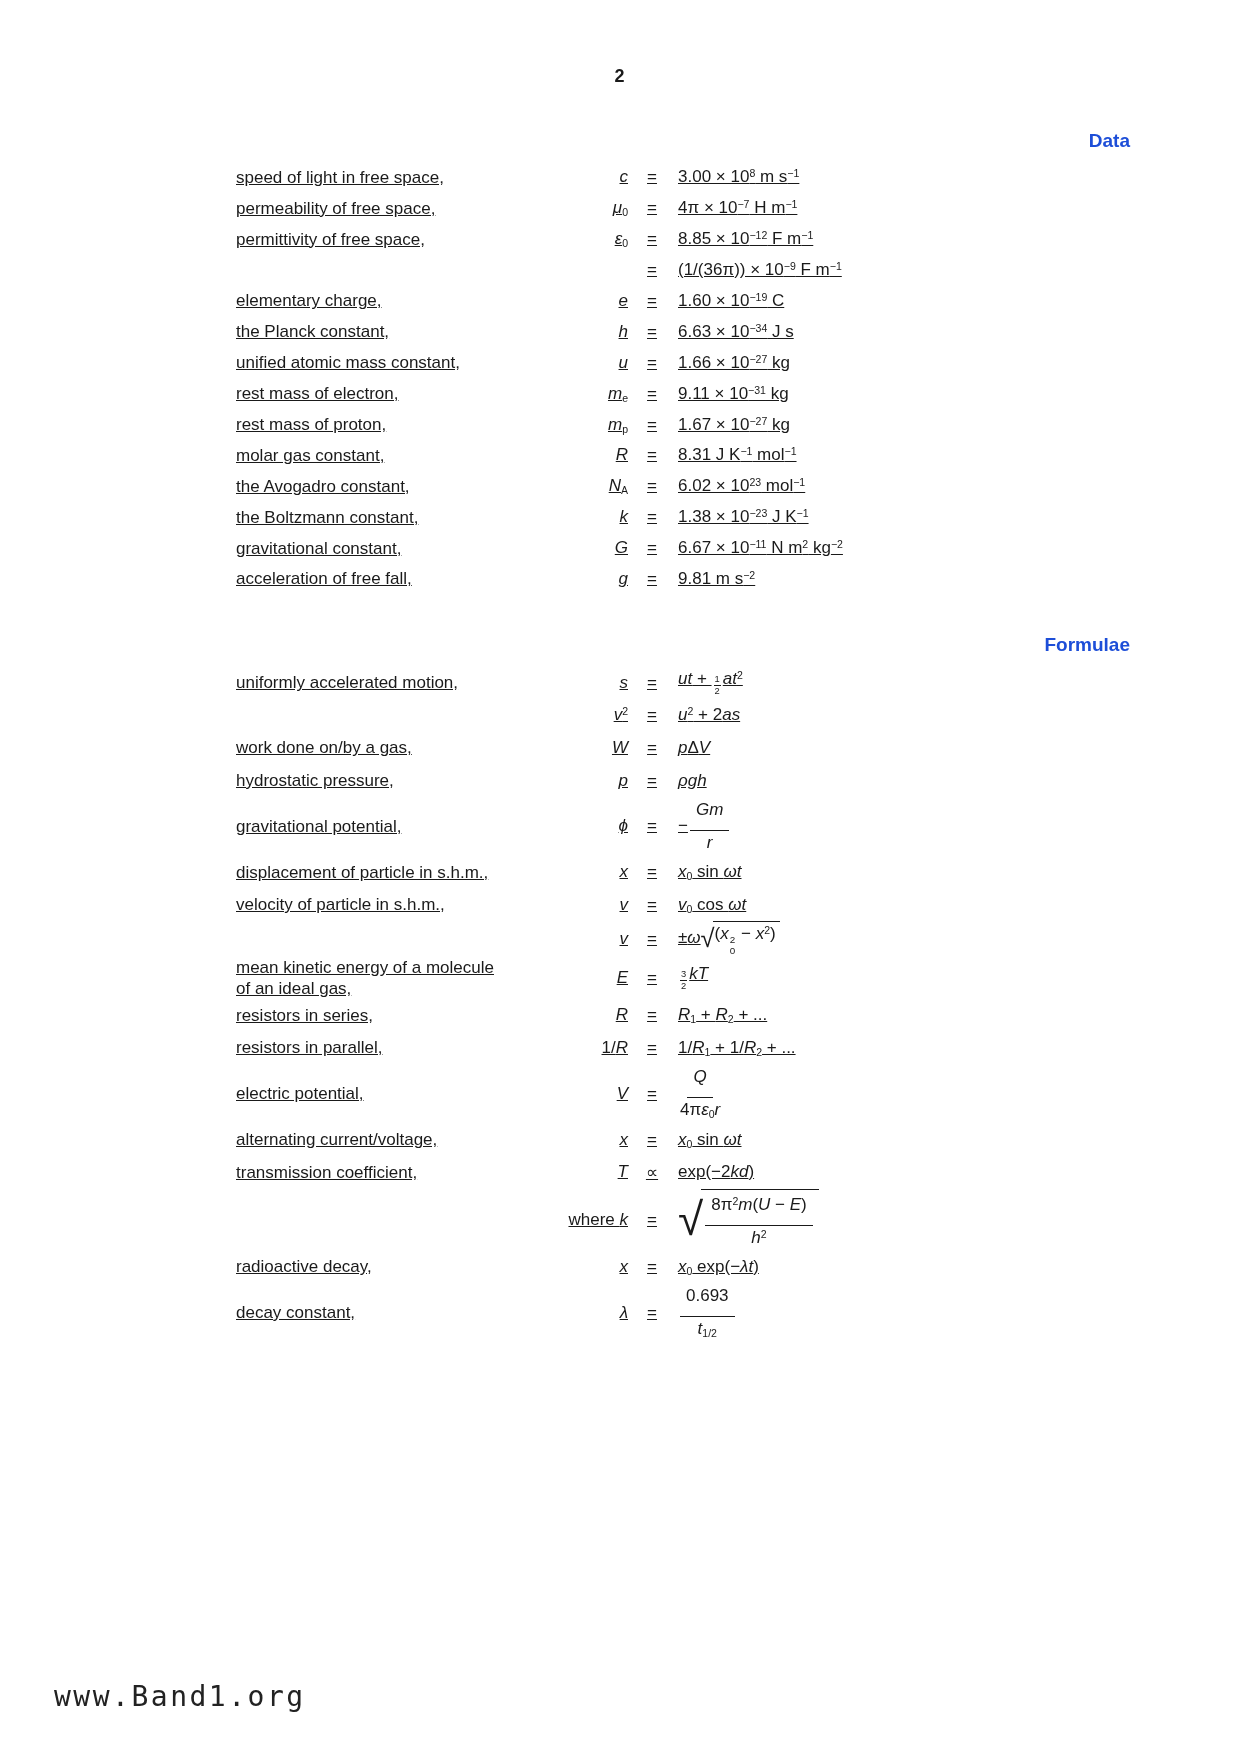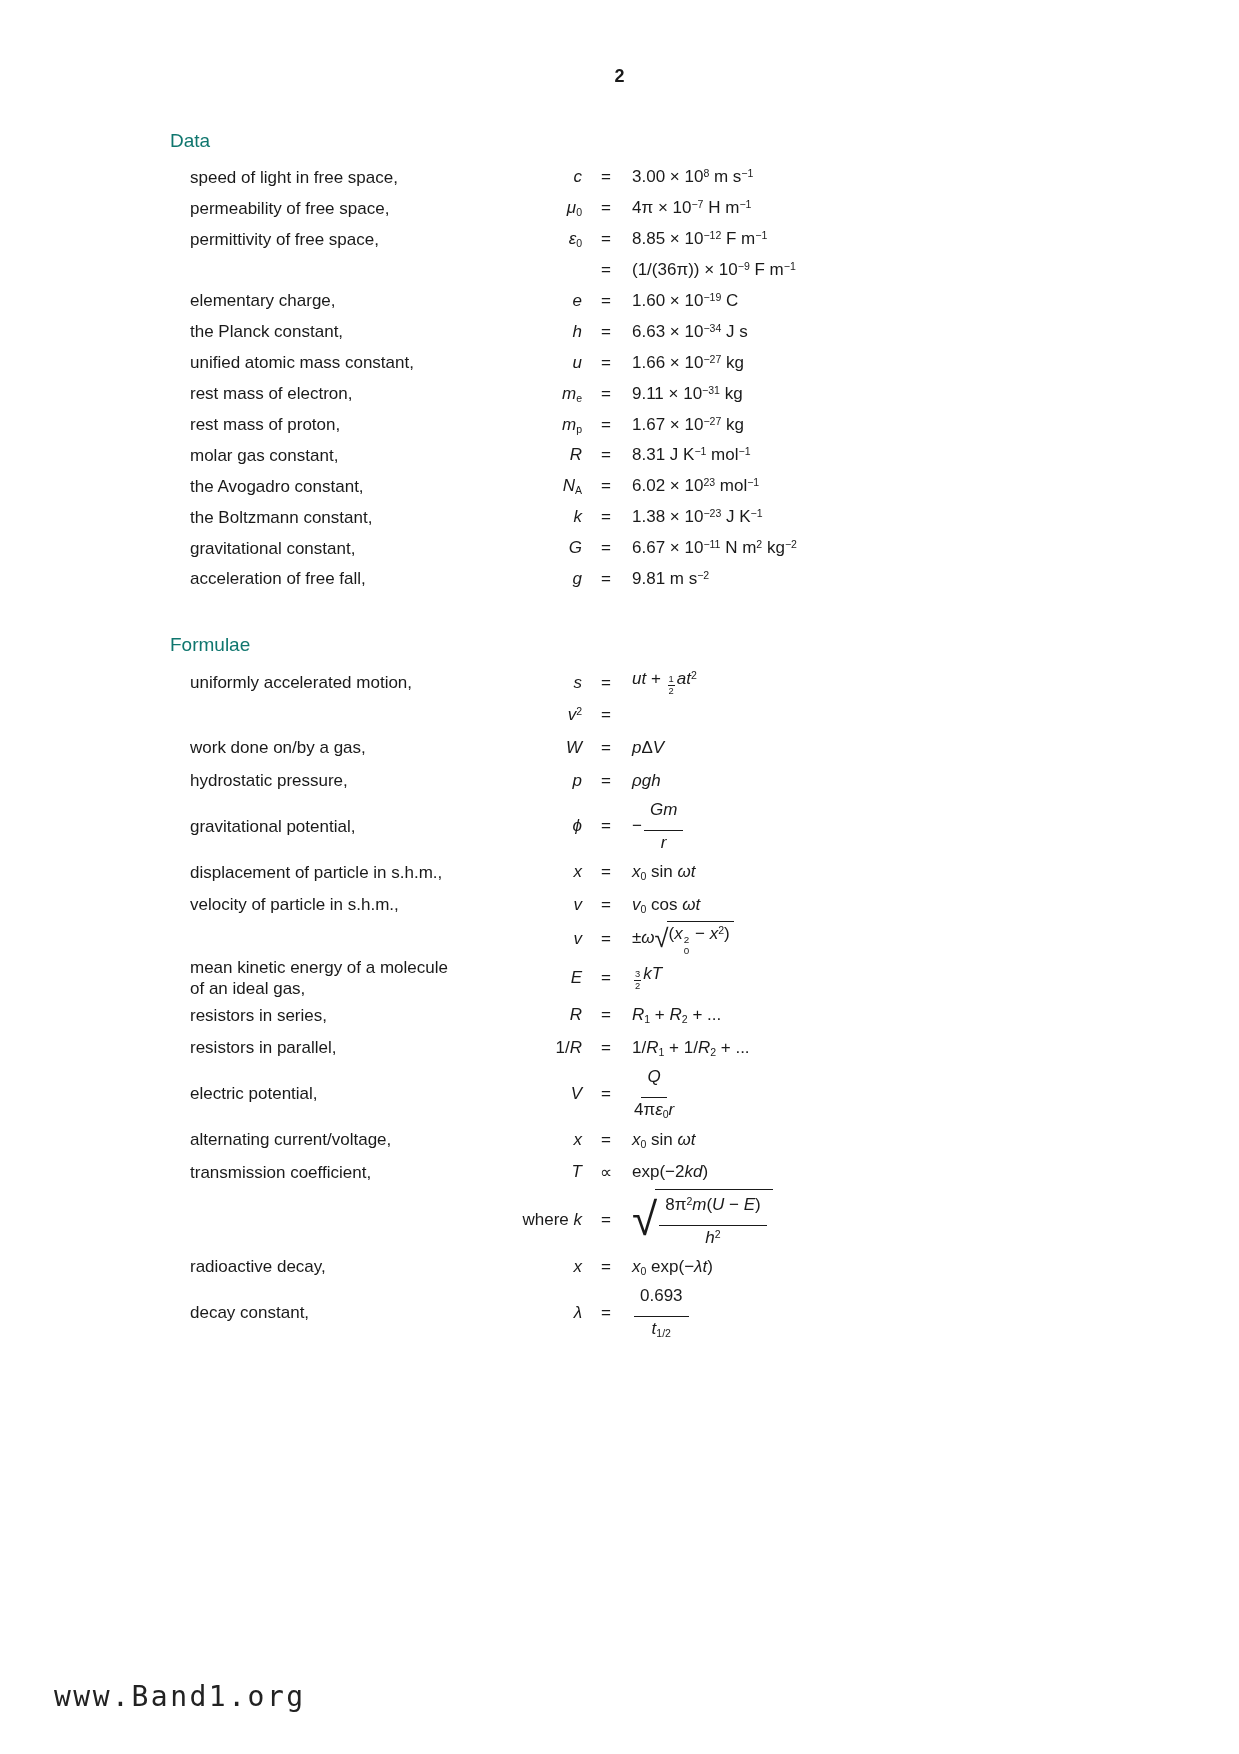--- a/index.html
+++ b/index.html
@@ -5,23 +5,23 @@
   html,body{margin:0;padding:0;background:#ffffff;}
   .page{
     position:relative;width:1239px;height:1754px;background:#ffffff;
     font-family:"Liberation Sans",sans-serif;color:#1a1a1a;overflow:hidden;
   }
   .page-number{
     position:absolute;top:66px;left:0;right:0;text-align:center;
     font-size:18px;font-weight:bold;
   }
   .content{position:absolute;left:170px;top:130px;width:960px;font-size:17px;}
-  .section-heading{font-size:19px;font-weight:normal;margin:0 0 10px 0;color:#0f766e;}
+  .section-heading{font-size:19px;font-weight:bold;margin:0 0 10px 0;color:#1d4ed8;text-align:right;}
   .formulae-heading{margin-top:40px;}
-  .rows{margin-left:20px;}
+  .rows{margin-left:66px;text-decoration:underline;}
   .row{
     display:grid;grid-template-columns:312px 80px 48px 1fr;
     align-items:center;min-height:30.9px;
   }
   #formulae-rows .row{min-height:32.6px;}
   .lbl{white-space:pre-line;line-height:1.25;}
   .sym{text-align:right;white-space:nowrap;}
   .eq{text-align:center;}
   .val{white-space:nowrap;padding-left:2px;}
   sup,sub{font-size:0.62em;line-height:0;}
@@ -160,20 +160,21 @@
           <div class="eq">=</div>
           <div class="val"><i>ut</i> + <span class="sfrac">
               <span>1</span>
               <span>2</span>
             </span><i>at</i><sup>2</sup></div>
         </div>
         <div class="row">
           <div class="lbl"></div>
           <div class="sym"><i>v</i><sup>2</sup></div>
           <div class="eq">=</div>
+          <div class="val"><i>u</i><sup>2</sup> + 2<i>as</i></div>
         </div>
         <div class="row">
           <div class="lbl">work done on/by a gas,</div>
           <div class="sym"><i>W</i></div>
           <div class="eq">=</div>
           <div class="val"><i>p</i>Δ<i>V</i></div>
         </div>
         <div class="row">
           <div class="lbl">hydrostatic pressure,</div>
           <div class="sym"><i>p</i></div>

